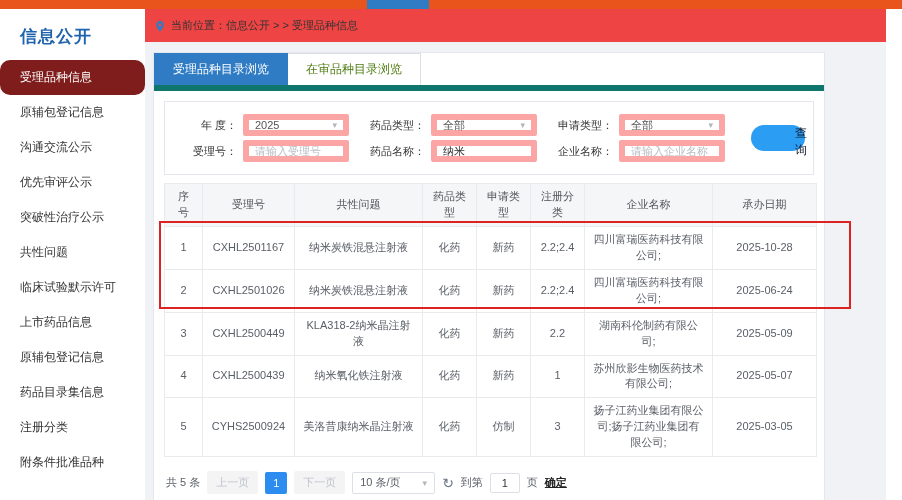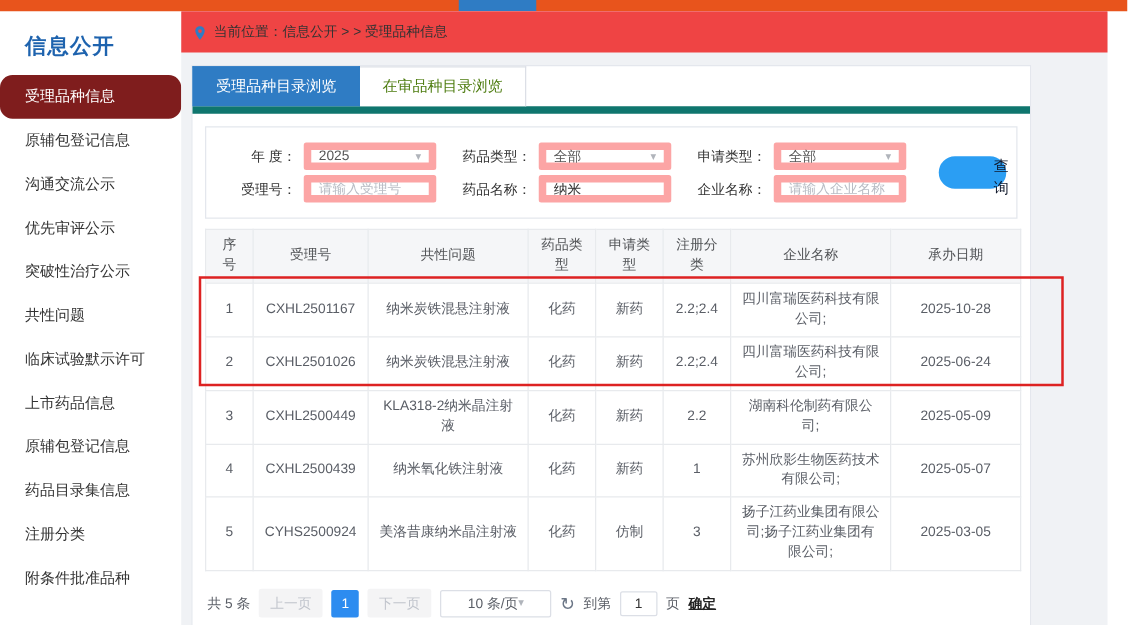--- a/index.html
+++ b/index.html
@@ -43,21 +43,21 @@
   .f-input::placeholder { color:#b8bcc4; }
   .search-btn { width:54px; height:26px; background:#2b9ef3; color:#0f172a; font-size:12px; border:none; border-radius:13px; cursor:pointer; margin-left:6px; font-family:inherit;padding-left:44px; }
 
   table.grid { width:652px; margin:4px 10px 0 10px; border-collapse:collapse; font-size:11px; color:#5a5e66; table-layout:fixed; }
   .grid th { background:#f5f6f8; font-weight:normal; color:#515356; }
   .grid th, .grid td { border:1px solid #e8eaed; padding:5px 8px; text-align:center; line-height:1.45; word-break:break-all; }
 
   .pagebar { display:flex; align-items:center; gap:7px; margin:14px 10px 0 12px; font-size:11px; color:#5a5e66; }
   .pg-btn { background:#f4f4f5; color:#c0c4cc; padding:4px 9px; border-radius:2px; cursor:pointer; white-space:nowrap; }
   .pg-num { background:#2d8cf0; color:#fff; min-width:22px; height:22px; display:flex; align-items:center; justify-content:center; border-radius:2px; cursor:pointer; }
-  .pg-size { border:1px solid #dcdfe6; border-radius:2px; height:22px; display:flex; align-items:center; gap:0; padding:0 21px; background:#fff; cursor:pointer; white-space:nowrap; }
+  .pg-size { border:1px solid #dcdfe6; border-radius:2px; height:22px; display:flex; align-items:center; gap:22px; padding:0 7px; background:#fff; cursor:pointer; white-space:nowrap; }
   .refresh-btn { color:#6b7686; font-size:14px; cursor:pointer; line-height:1; }
   .goto-input { width:30px; height:20px; border:1px solid #dcdfe6; border-radius:2px; text-align:center; font-size:11px; color:#333; font-family:inherit; outline:none; }
   .confirm { font-weight:bold; color:#222; text-decoration:underline; cursor:pointer; }
 
   .annotation { position:absolute; border:2px solid #dd2222; pointer-events:none; z-index:5; left:3px; top:188px; width:700px; height:72px; }
 </style>
 </head>
 <body>
 
 <div class="topbar">

